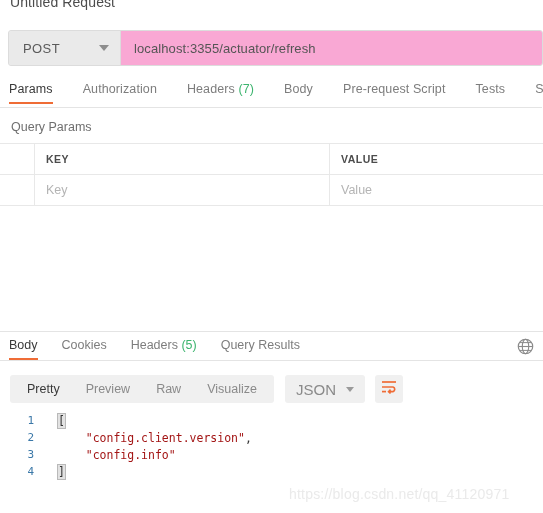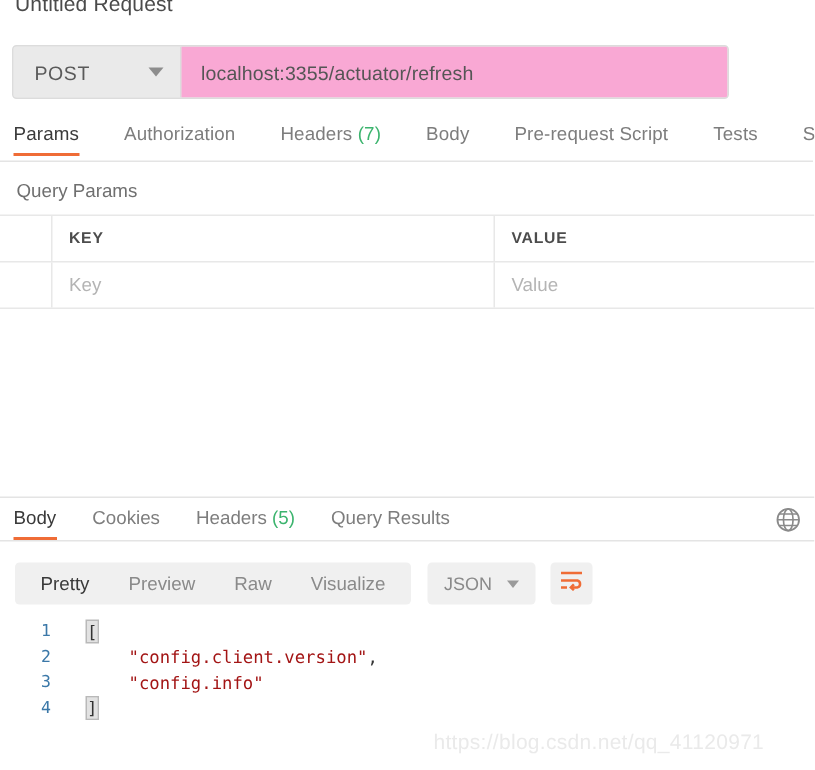--- a/index.html
+++ b/index.html
@@ -28,21 +28,21 @@
     color: #4b4b4b;
     letter-spacing: .1px;
     white-space: nowrap;
   }
 
   
   .url-row {
     position: absolute;
     left: 8px;
     top: 30px;
-    width: 478px;
+    width: 535px;
     height: 36px;
     display: flex;
     background: #eaeaea;
     border: 1px solid #dcdcdc;
     border-radius: 3px;
     overflow: hidden;
   }
   .method-box {
     width: 112px;
     height: 100%;
@@ -235,21 +235,21 @@
     display: flex;
     align-items: center;
     background: #f0f0f0;
     border-radius: 3px;
     height: 28px;
     padding: 0 11px;
     margin-left: 11px;
     gap: 10px;
   }
   .lang-label {
-    font-size: 12px;
+    font-size: 15px;
     color: #8a8a8a;
   }
   .caret-sm {
     width: 0; height: 0;
     border-left: 4.5px solid transparent;
     border-right: 4.5px solid transparent;
     border-top: 5.5px solid #9a9a9a;
   }
   .wrap-btn {
     width: 28px;

